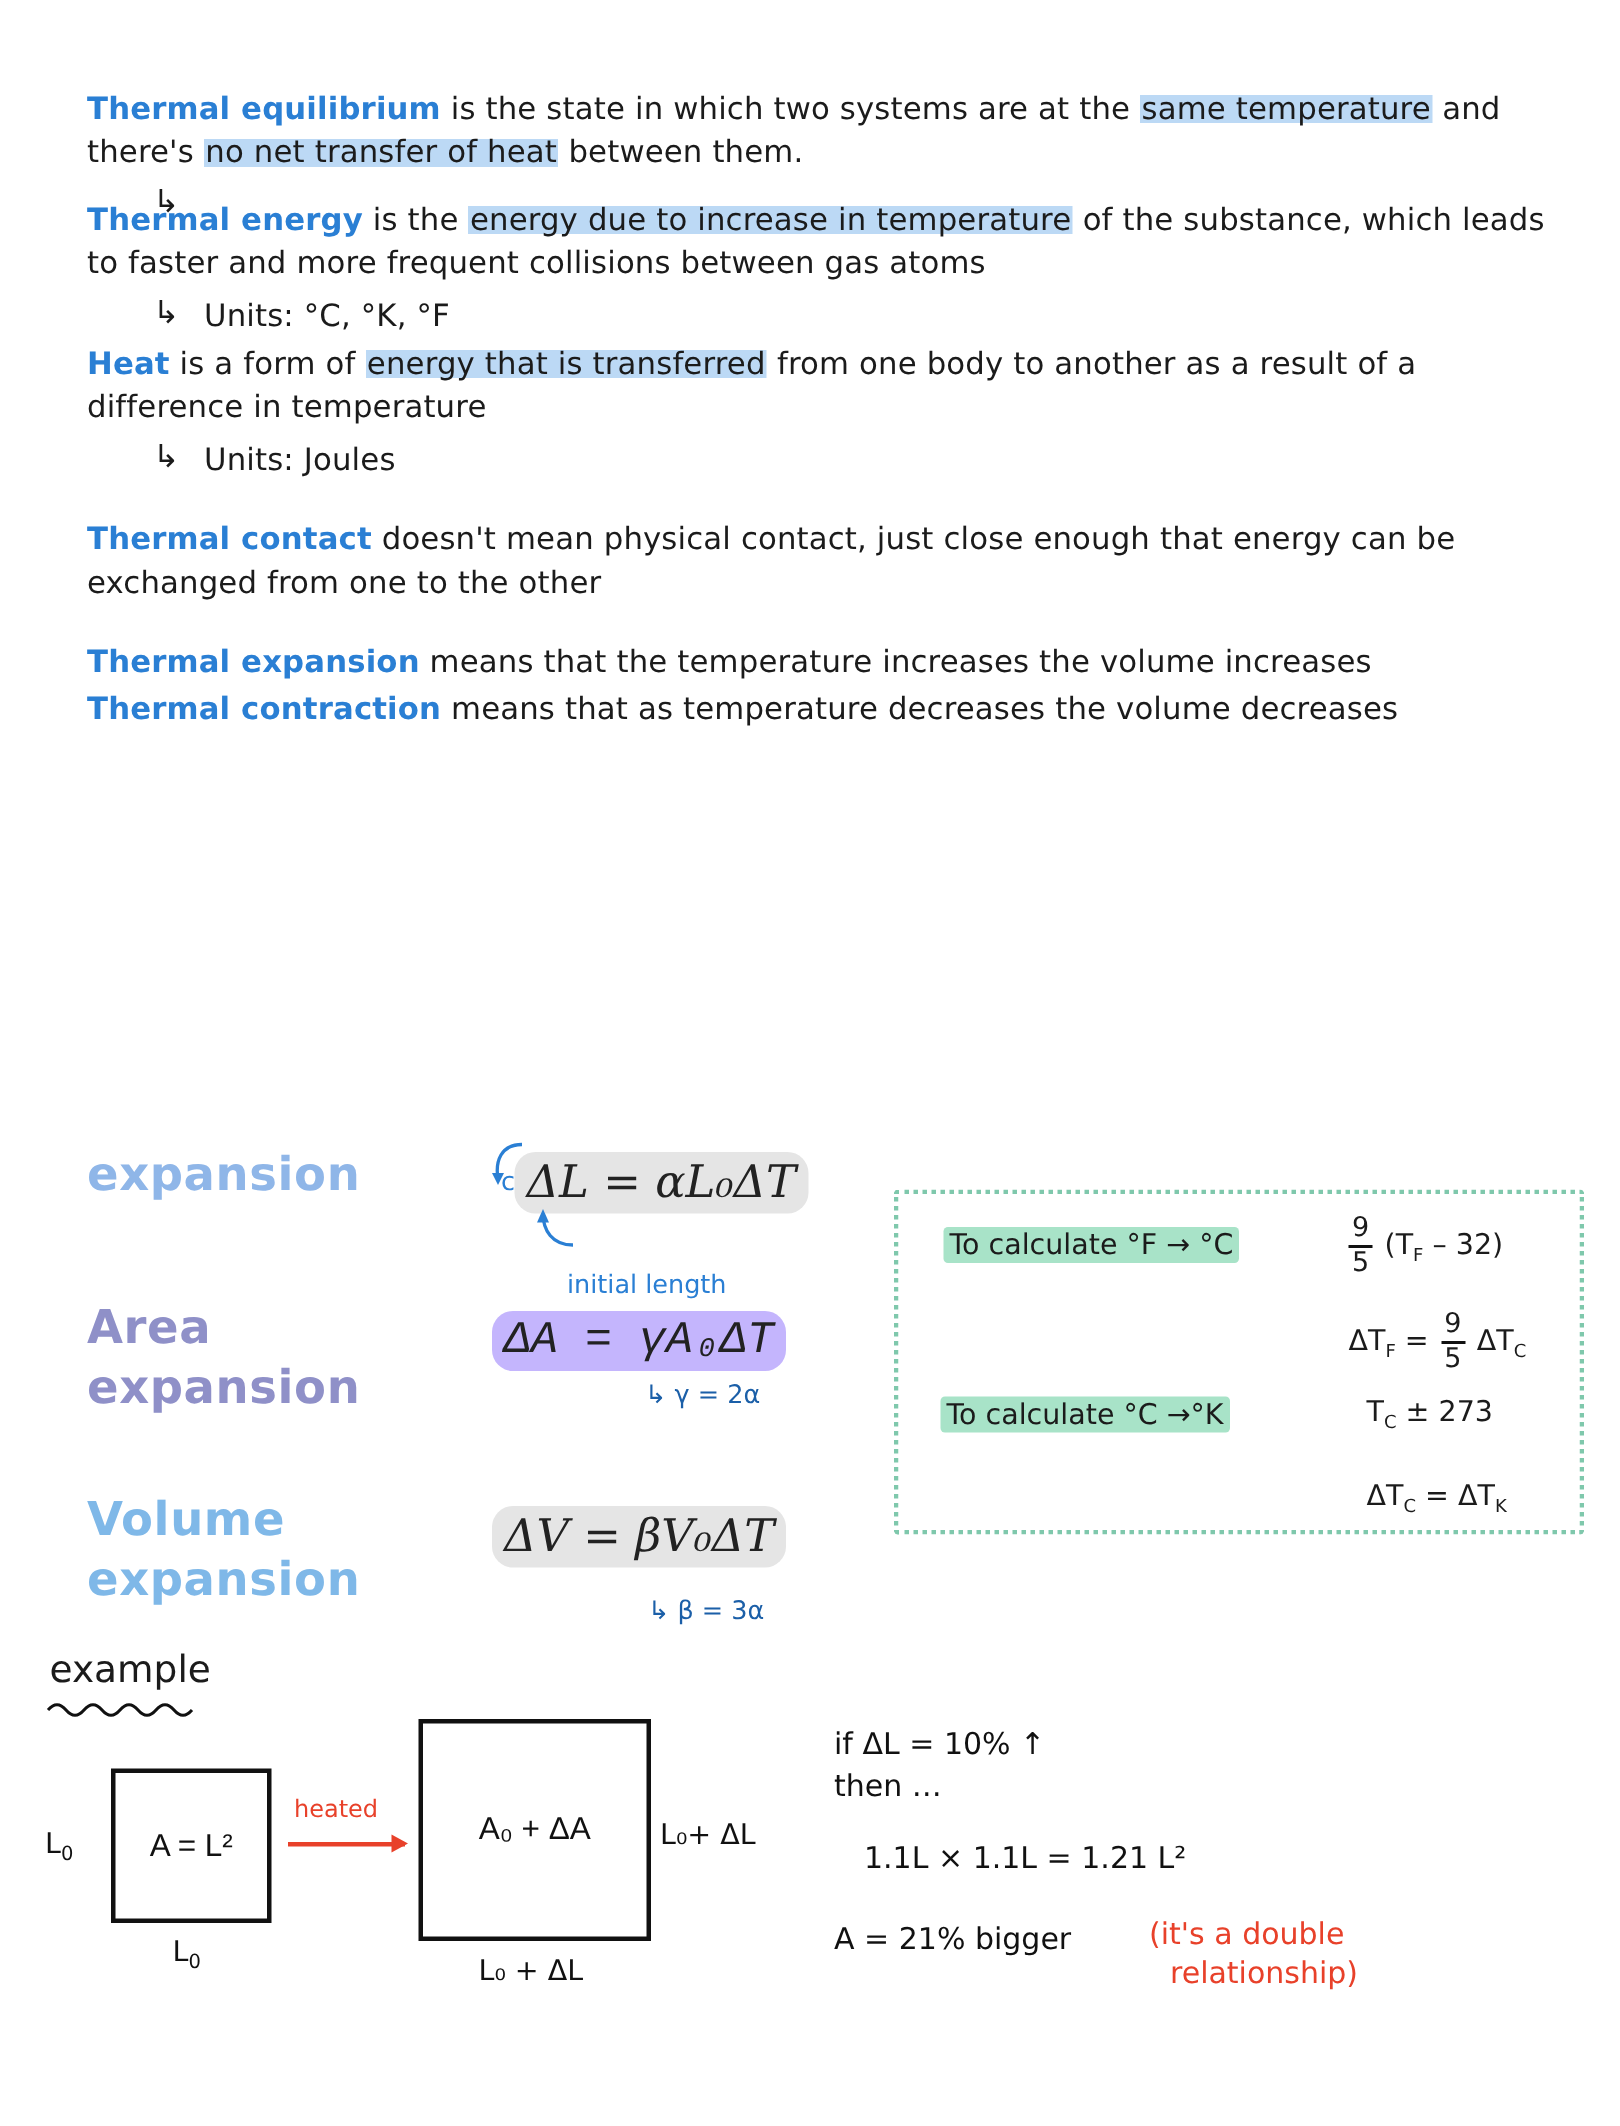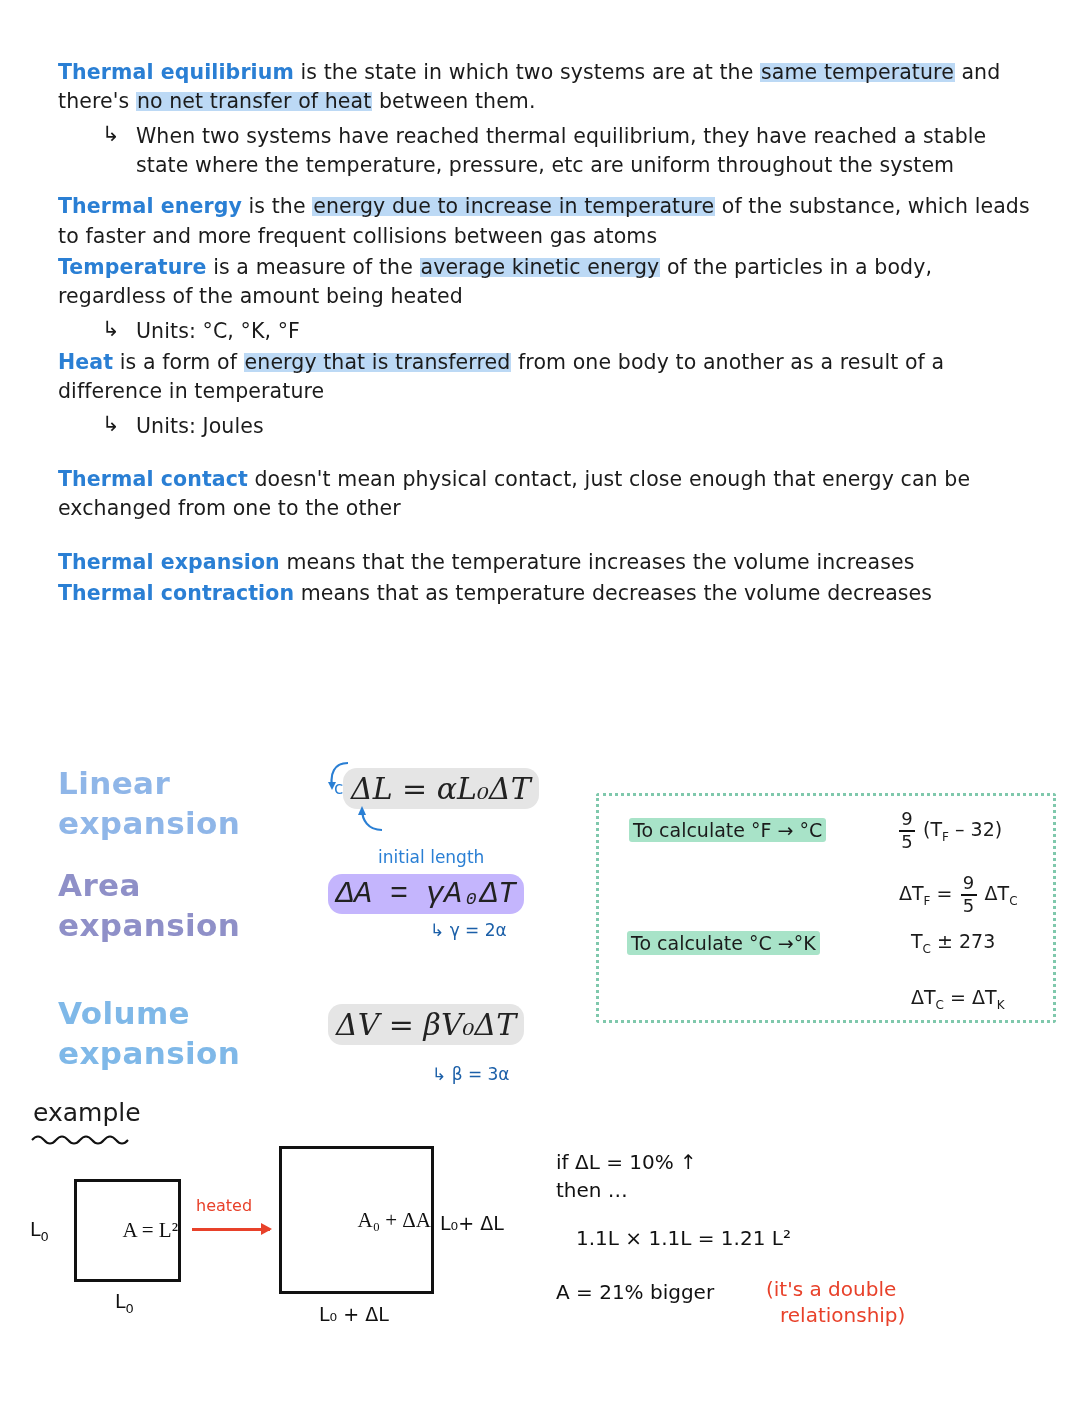--- a/index.html
+++ b/index.html
@@ -156,23 +156,23 @@
     left: 30px;
     top: 1132px;
   }
 
   .sqbox {
     position: absolute;
     border: 3px solid #111;
     box-sizing: border-box;
     display: flex;
     align-items: center;
-    justify-content: flex-end;
+    justify-content: center;
     font-size: 21px;
-    font-family: Liberation Serif, serif;
+    font-family: Liberation Sans, sans-serif;
     color: #111;
   }
   .lbl {
     position: absolute;
     font-size: 19px;
     font-family: "DejaVu Sans", sans-serif;
     color: #111;
   }
   .lbl sub { font-size: 13px; }
   .heated {
@@ -214,32 +214,28 @@
 </head>
 <body>
 
 <div class="notes">
 
   <p class="para">
     <span class="term">Thermal equilibrium</span><span> is the state in which two systems are at the </span><span class="hl">same temperature</span><span> and there's </span><span class="hl">no net transfer of heat</span><span> between them.</span>
   </p>
   <div class="sub">
     <span class="arrow">↳</span>
-    <span>When two systems have reached thermal equilibrium, they have reached a stable state where the temperature, pressure, etc are uniform throughout the system</span>
   </div>
 
   <div class="gap-sm"></div>
 
   <p class="para">
     <span class="term">Thermal energy</span><span> is the </span><span class="hl">energy due to increase in temperature</span><span> of the substance, which leads to faster and more frequent collisions between gas atoms</span>
   </p>
 
-  <p class="para">
-    <span class="term">Temperature</span><span> is a measure of the </span><span class="hl">average kinetic energy</span><span> of the particles in a body, regardless of the amount being heated</span>
-  </p>
   <div class="sub">
     <span class="arrow">↳</span>
     <span>Units: °C, °K, °F</span>
   </div>
 
   <p class="para">
     <span class="term">Heat</span><span> is a form of </span><span class="hl">energy that is transferred</span><span> from one body to another as a result of a difference in temperature</span>
   </p>
   <div class="sub">
     <span class="arrow">↳</span>
@@ -260,21 +256,20 @@
   </p>
 
   <p class="para">
     <span class="term">Thermal contraction</span><span> means that as temperature decreases the volume decreases</span>
   </p>
 </div>
 
 <div class="formula-zone">
 
   <div class="bigword bw-blue" style="left:58px; top:16px;">
-    <div>Linear</div>
     <div>expansion</div>
   </div>
 
   <div class="annot" style="left:334px; top:-1px;">change in length</div>
   <svg class="curve" style="left:318px; top:12px;" width="36" height="34">
     <path d="M30 3 C 16 3, 12 14, 14 26" stroke="#2a7fd4" stroke-width="2.2" fill="none"></path>
     <path d="M14 30 l -4 -8 l 8 0 z" fill="#2a7fd4"></path>
   </svg>
 
   <div class="eq hl-blue" style="left:343px; top:20px;">

